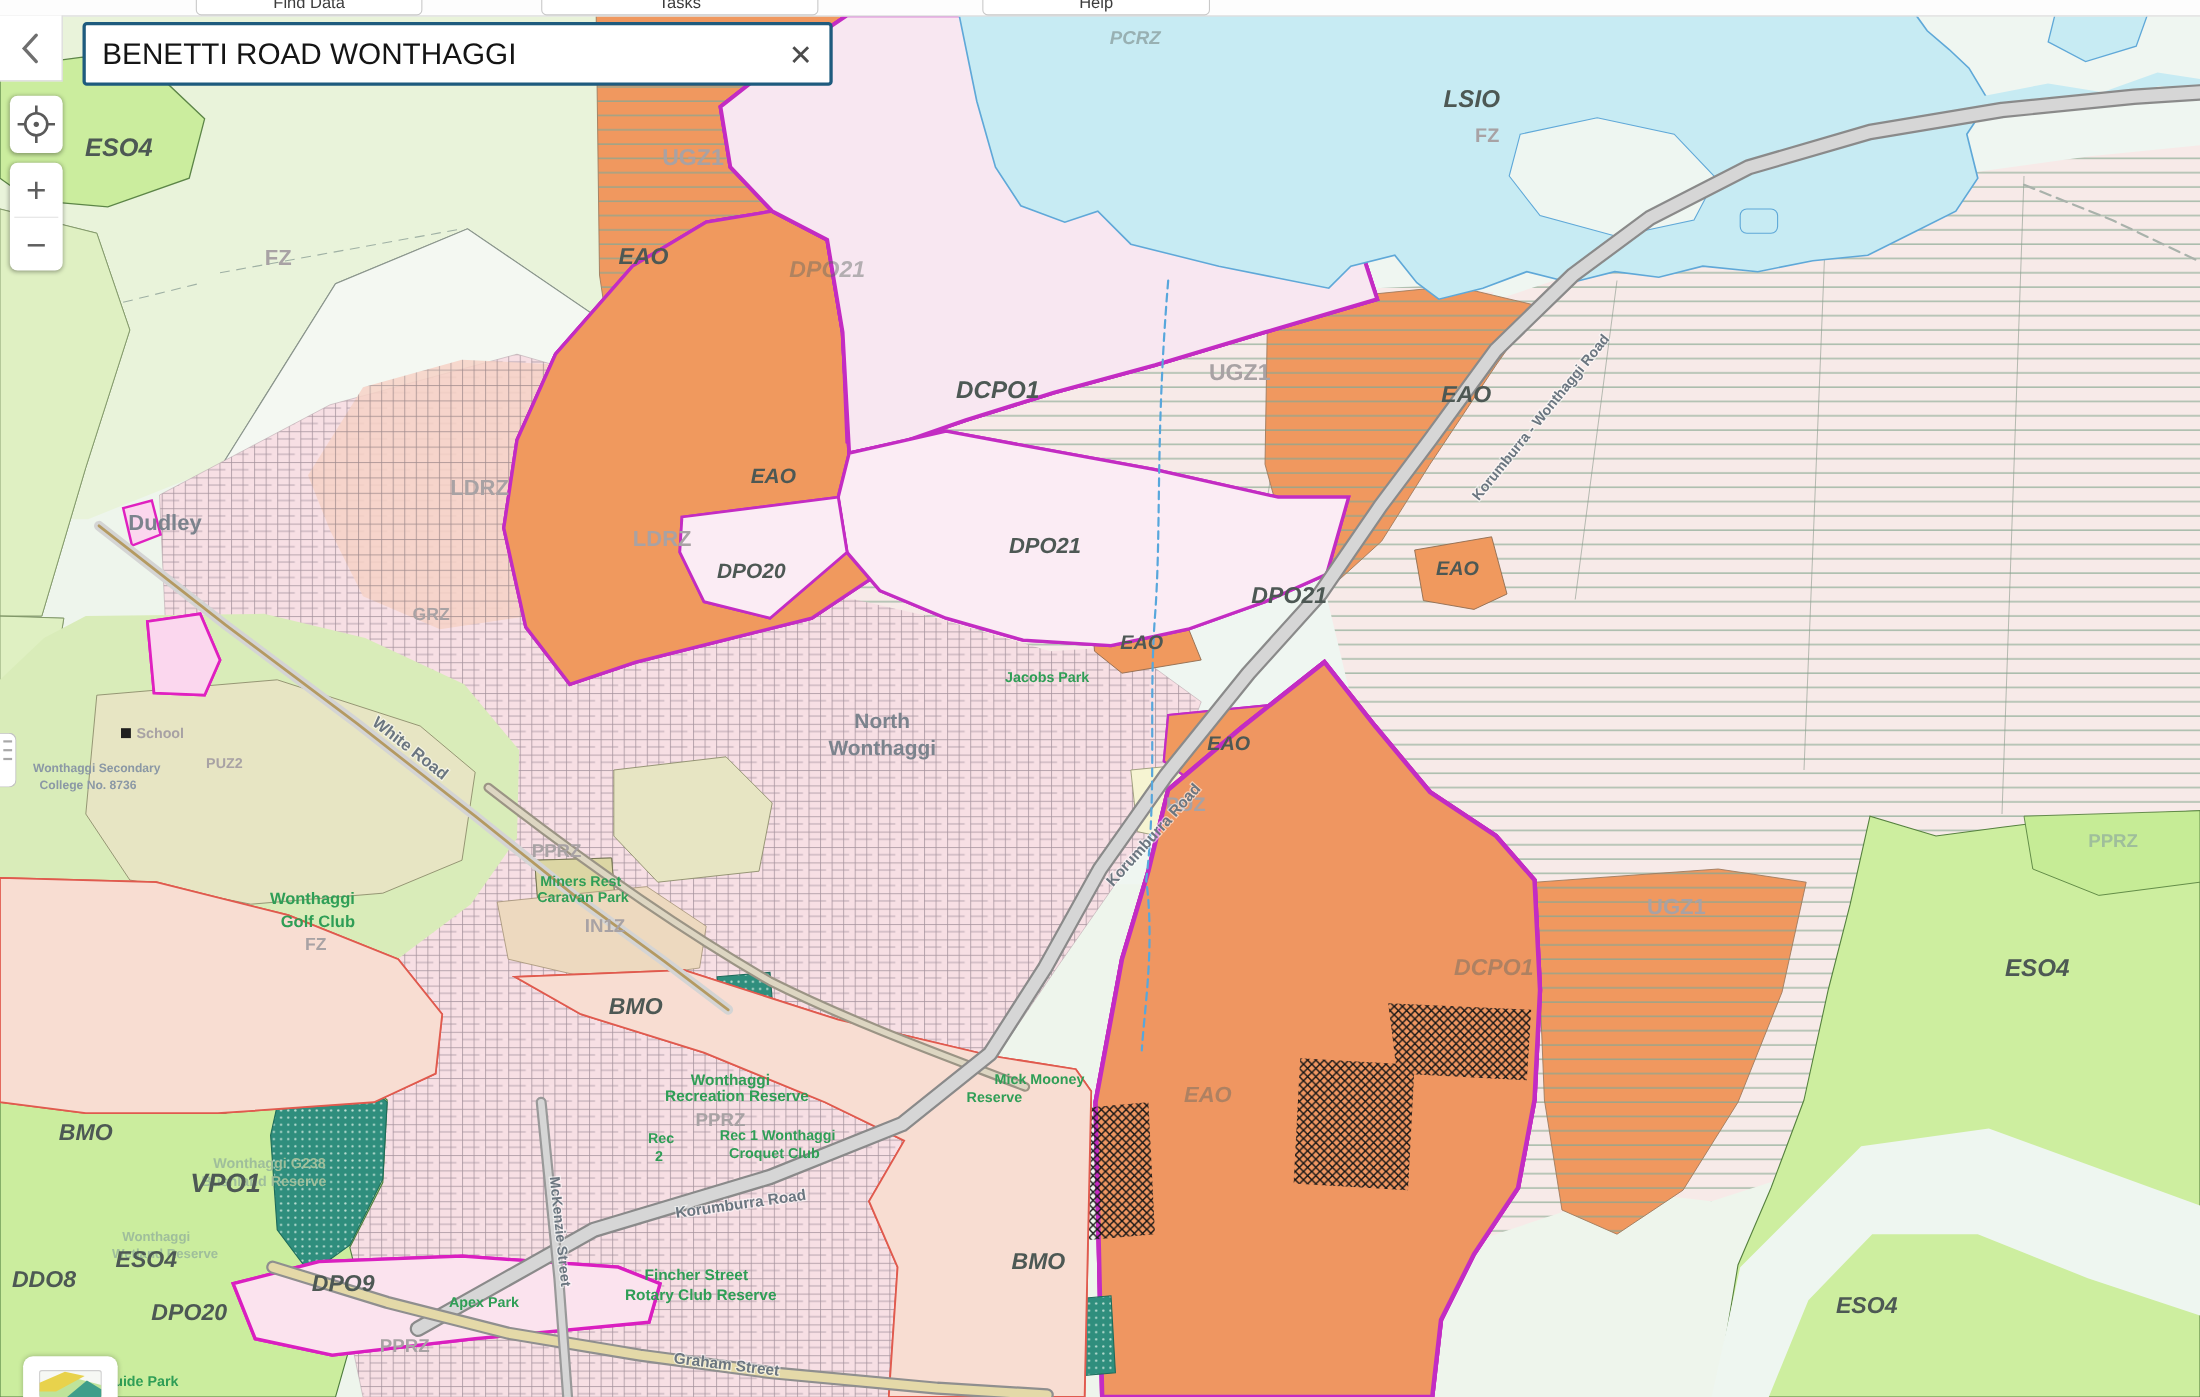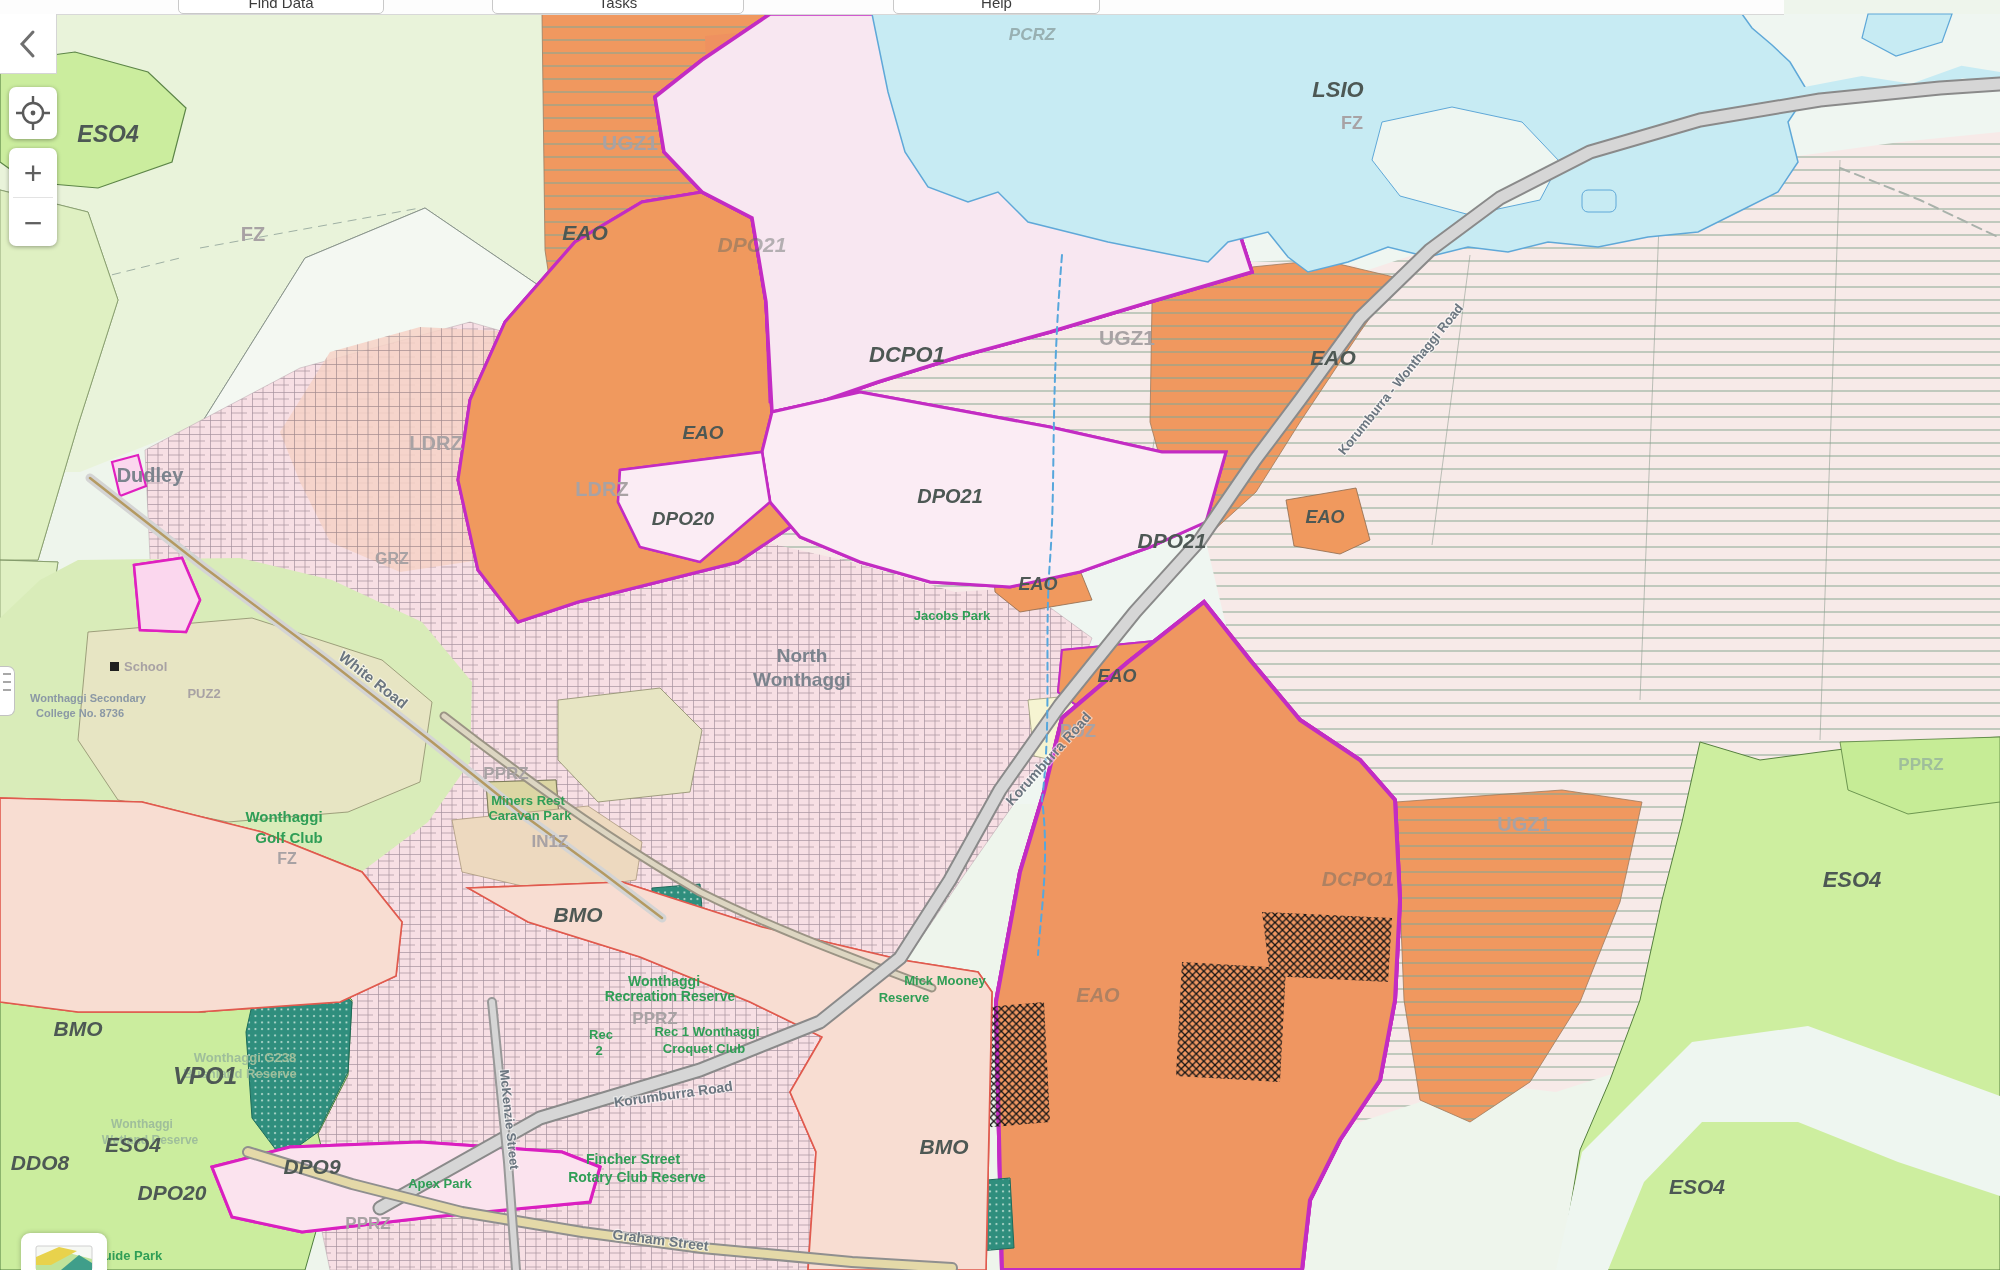--- a/index.html
+++ b/index.html
@@ -10,21 +10,21 @@
   .zd{font-style:italic;font-weight:bold;fill:#4d5854;}
   .zf{font-style:italic;font-weight:bold;fill:rgba(95,104,99,.45);}
   .zg{font-weight:bold;fill:#a8a2a4;}
   .pg{font-weight:bold;fill:#7b838d;}
   .gk{font-weight:bold;fill:#2f9e56;}
   .gf{font-weight:bold;fill:#9fbe9b;}
   .rd{font-weight:bold;fill:#6b7680;stroke:rgba(255,255,255,.55);stroke-width:2.2px;paint-order:stroke;}
   .ty{font-weight:bold;fill:#8b98a5;}
 
   
-  .topbar{position:absolute;left:0;top:0;width:1784px;height:14px;background:#fdfdfd;border-bottom:1px solid #d8d8d8;z-index:30;}
+  .topbar{position:absolute;left:0;top:0;width:2000px;height:14px;background:#fdfdfd;border-bottom:1px solid #d8d8d8;z-index:30;}
   .tab{position:absolute;top:-22px;height:34px;background:#fff;border:1px solid #c9c9c9;border-radius:5px;}
   .tab span{position:absolute;bottom:2px;left:0;right:0;text-align:center;font-size:15px;color:#3c3c3c;}
 
   
   .backbtn{position:absolute;left:0;top:14px;width:57px;height:60px;background:#fff;border:none;border-right:1px solid #d5d5d5;border-bottom:1px solid #d5d5d5;z-index:31;cursor:pointer;padding:0;}
   .searchbox{position:absolute;left:75px;top:20px;width:682px;height:58px;background:#fff;border:3px solid #1e5b7e;border-radius:4px;z-index:31;box-sizing:border-box;}
   .searchbox input{position:absolute;left:0;top:0;width:100%;height:100%;border:none;outline:none;font-size:27px;color:#141414;padding:0 54px 0 15px;box-sizing:border-box;font-family:"Liberation Sans",sans-serif;background:transparent;}
   .clearbtn{position:absolute;right:8px;top:10px;width:36px;height:34px;border:none;background:transparent;font-size:26px;font-weight:300;color:#4c4c4c;cursor:pointer;z-index:32;line-height:34px;padding:0;}
   .sqbtn{position:absolute;background:#fff;border:none;border-radius:7px;box-shadow:0 1px 4px rgba(0,0,0,.35);z-index:31;cursor:pointer;padding:0;}
   .locate{left:9px;top:87px;width:48px;height:52px;}
@@ -280,20 +280,24 @@
         <span>Help</span>
       </div>
 </div>
 
 <button class="backbtn">
   <svg width="57" height="60" viewBox="0 0 57 60">
     <path d="M33 18 L22 30 L33 42" stroke="#6f6f6f" stroke-width="3" fill="none" stroke-linecap="round"></path>
   </svg>
 </button>
 
+<div class="searchbox">
+  <input readonly="" value="BENETTI ROAD WONTHAGGI" style="">
+  <button class="clearbtn">✕</button>
+</div>
 
 <button class="sqbtn locate">
   <svg width="48" height="52" viewBox="0 0 48 52">
     <circle cx="24" cy="26" r="10" stroke="#5a5a5a" stroke-width="2.4" fill="none"></circle>
     <circle cx="24" cy="26" r="2.4" fill="#5a5a5a"></circle>
     <path d="M24 9 V16 M24 36 V43 M7 26 H14 M34 26 H41" stroke="#5a5a5a" stroke-width="2.4"></path>
   </svg>
 </button>
 
 <div class="zoomcard">

